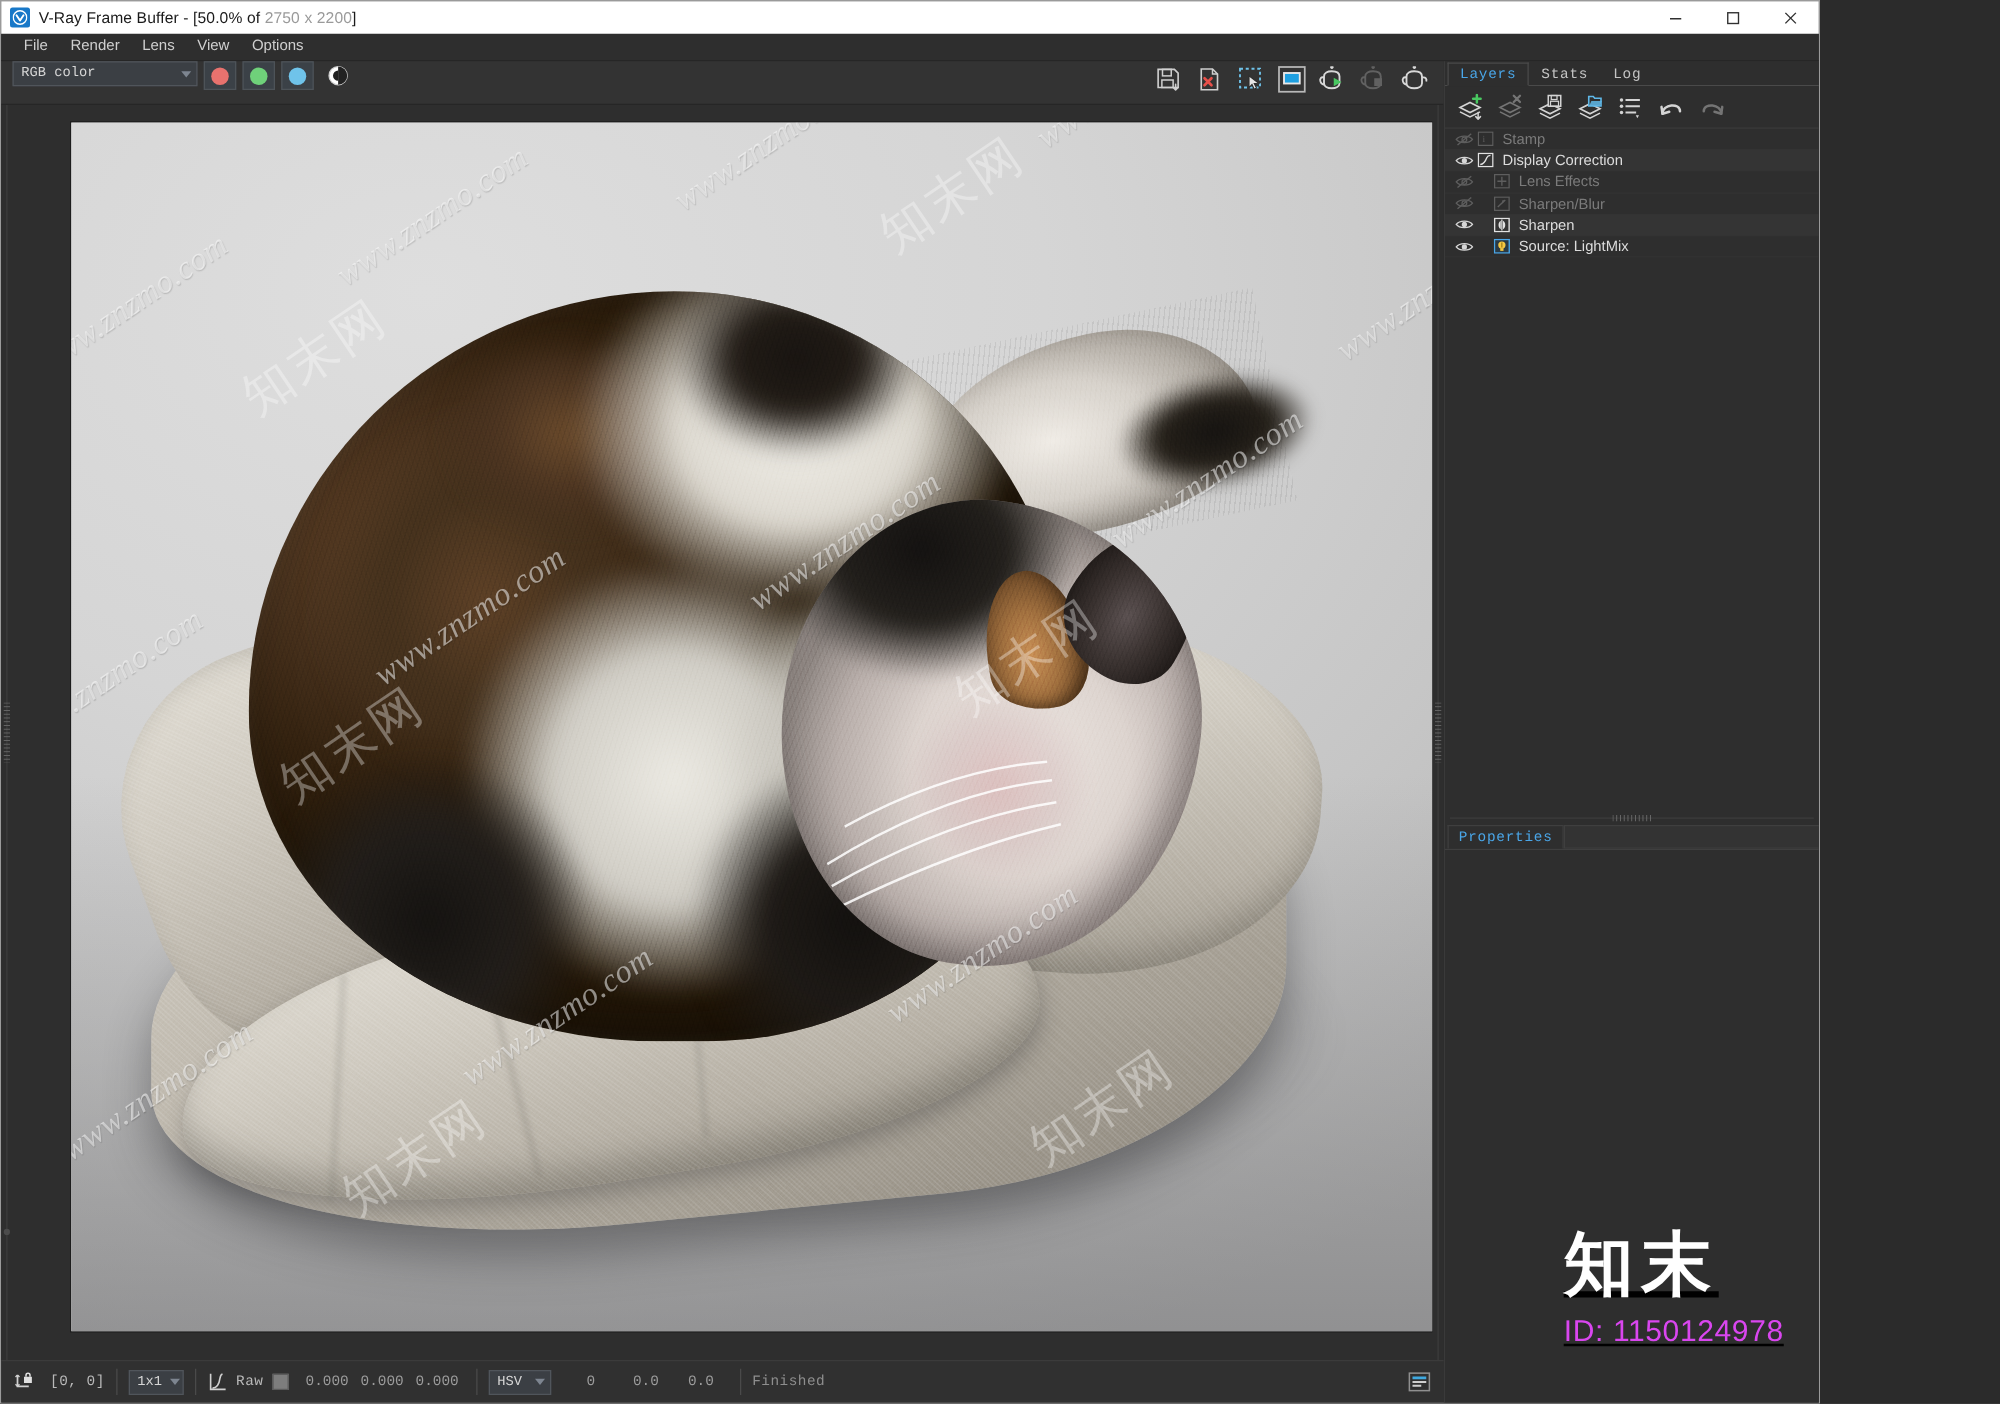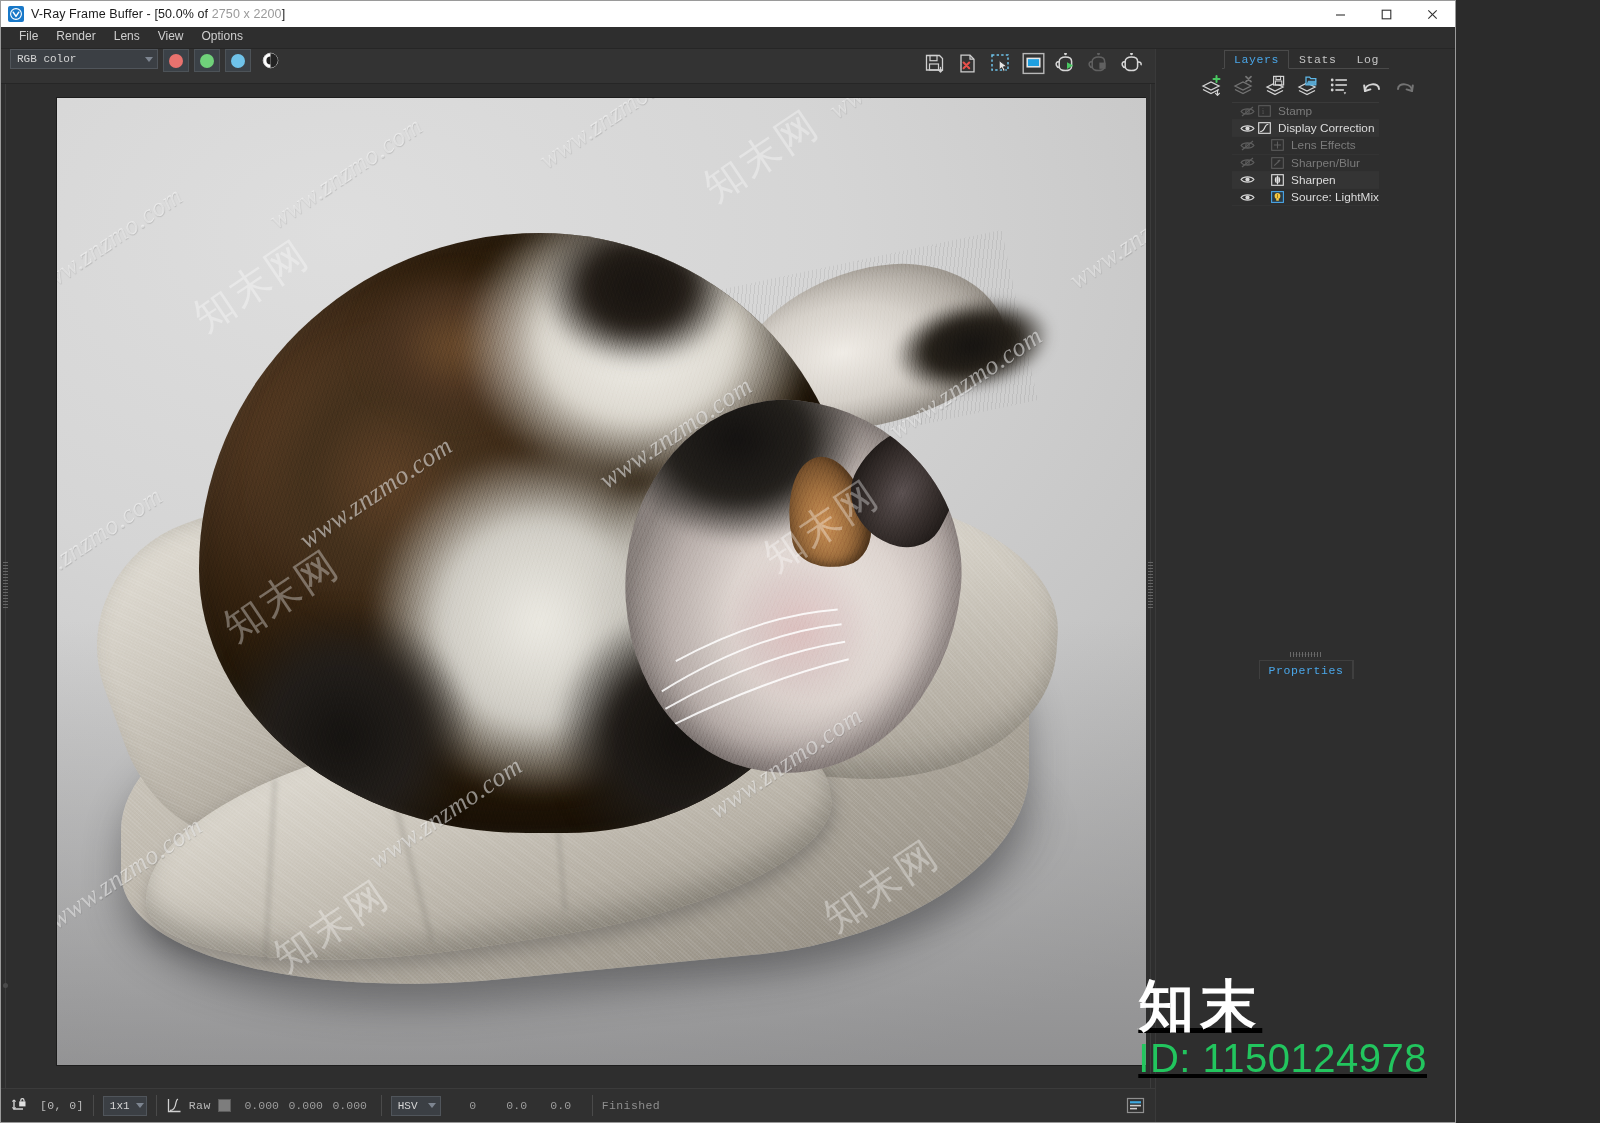--- a/index.html
+++ b/index.html
@@ -377,21 +377,20 @@
   .statusicon { display: flex; align-items: center; }
   #status-msg { color: #8e8e8e; letter-spacing: .4px; }
   #sb-right { margin-left: auto; display: flex; align-items: center; padding-right: 4px; }
 
   
   #rightpanel {
     width: 300px; min-width: 300px;
     background: #2e2e2e;
     display: flex; flex-direction: column;
     border-left: 1px solid #3a3a3a;
-    align-items: center;
   }
   #tabstrip {
     height: 20px; min-height: 20px;
     display: flex; align-items: flex-end;
     background: #2e2e2e;
     border-bottom: 1px solid #4a4a4a;
     padding-left: 2px;
   }
   #tabstrip .tab {
     font-family: "Liberation Mono", monospace;
@@ -498,24 +497,24 @@
   #idwm .zm {
     font-family: "Liberation Serif", serif;
     font-size: 56px;
     color: #ffffff;
     letter-spacing: 6px;
     line-height: 1;
     font-weight: bold;
   }
   #idwm .idtxt {
     font-family: "Liberation Sans", sans-serif;
-    font-size: 40px;
-    color: #22c55e;
+    font-size: 24px;
+    color: #d946ef;
     letter-spacing: .5px;
-    margin-top: 4px;
+    margin-top: 14px;
     line-height: 1;
   }
 </style>
 </head>
 <body>
 
 <div id="app">
 
   <div id="titlebar">
     <span class="appicon">

